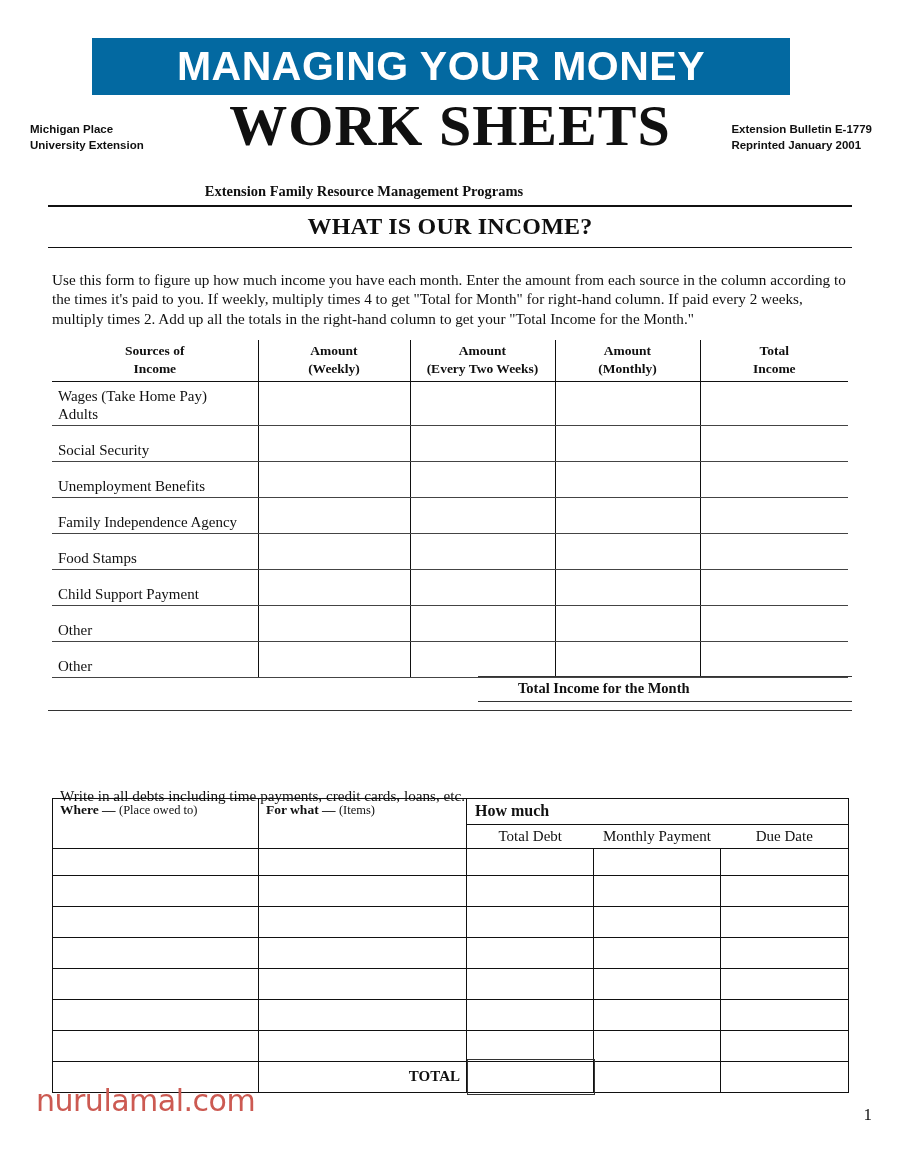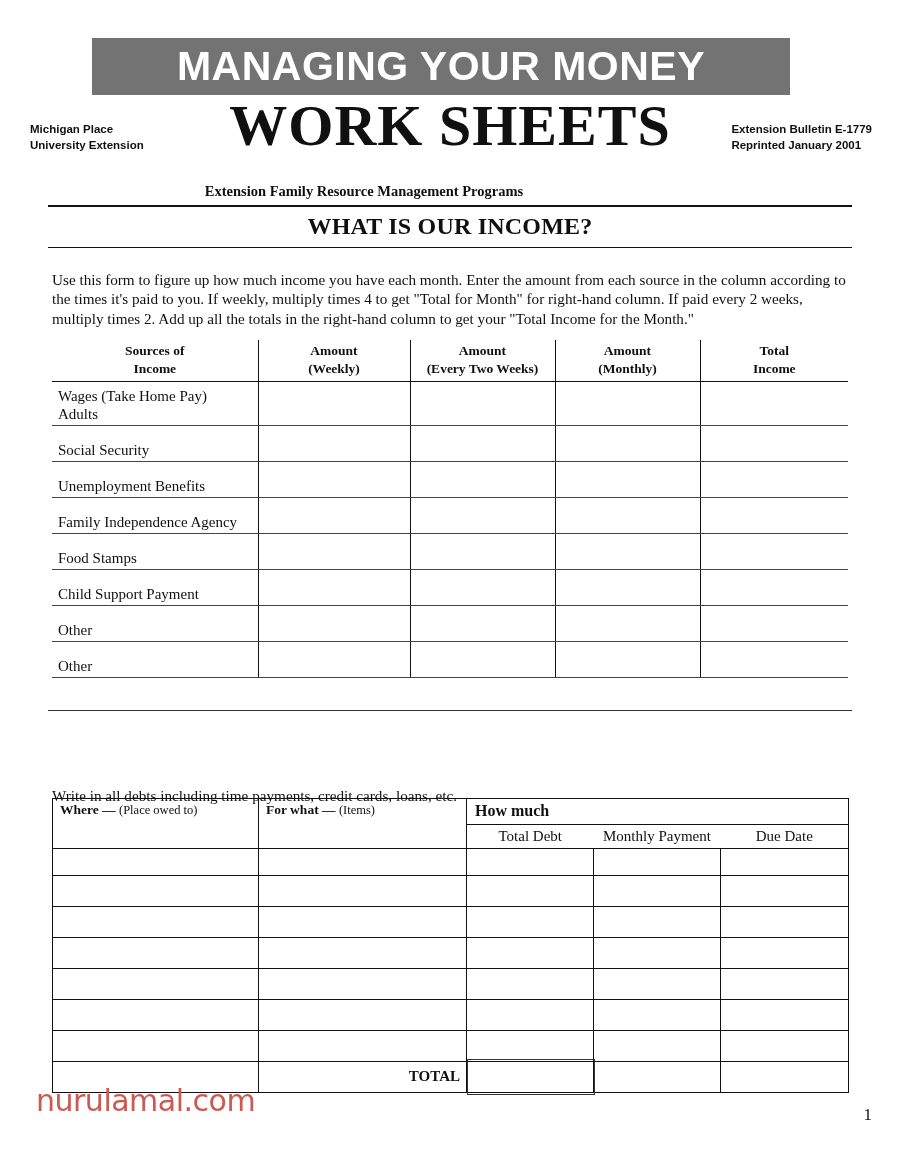--- a/index.html
+++ b/index.html
@@ -24,21 +24,21 @@
     height: 1165px;
   }
 
   
   .banner {
     position: absolute;
     left: 92px;
     top: 38px;
     width: 698px;
     height: 57px;
-    background: #737373;
+    background: #0369a1;
     display: flex;
     align-items: center;
     justify-content: center;
   }
   .banner-title {
     color: #ffffff;
     font-family: "Liberation Sans", "DejaVu Sans", sans-serif;
     font-weight: bold;
     font-size: 41px;
     letter-spacing: 0.5px;
@@ -115,21 +115,21 @@
   
   .intro {
     position: absolute;
     left: 52px;
     width: 800px;
     font-size: 15.2px;
     line-height: 1.28;
     text-align: left;
   }
   #intro-income { top: 258px; margin-top: 12px; }
-  #intro-owe    { top: 771px; }
+  #intro-owe    { top: 771px; margin-left: 8px; }
 
   
   .income-table {
     position: absolute;
     left: 52px;
     top: 340px;
     width: 796px;
     border-collapse: collapse;
     table-layout: fixed;
   }
@@ -414,20 +414,23 @@
           <span class="l1">Other</span>
         </td>
         <td></td>
         <td></td>
         <td></td>
         <td></td>
       </tr>
     </tbody>
   </table>
 
+  <div class="income-total-strip">
+    <span class="tl">Total Income for the Month</span>
+  </div>
 
   <div class="rule-mid"></div>
 
 
   <p class="intro" id="intro-owe">Write in all debts including time payments, credit cards, loans, etc.</p>
 
   <table class="debt-table">
     <colgroup>
       <col class="d0">
         <col class="d1">

